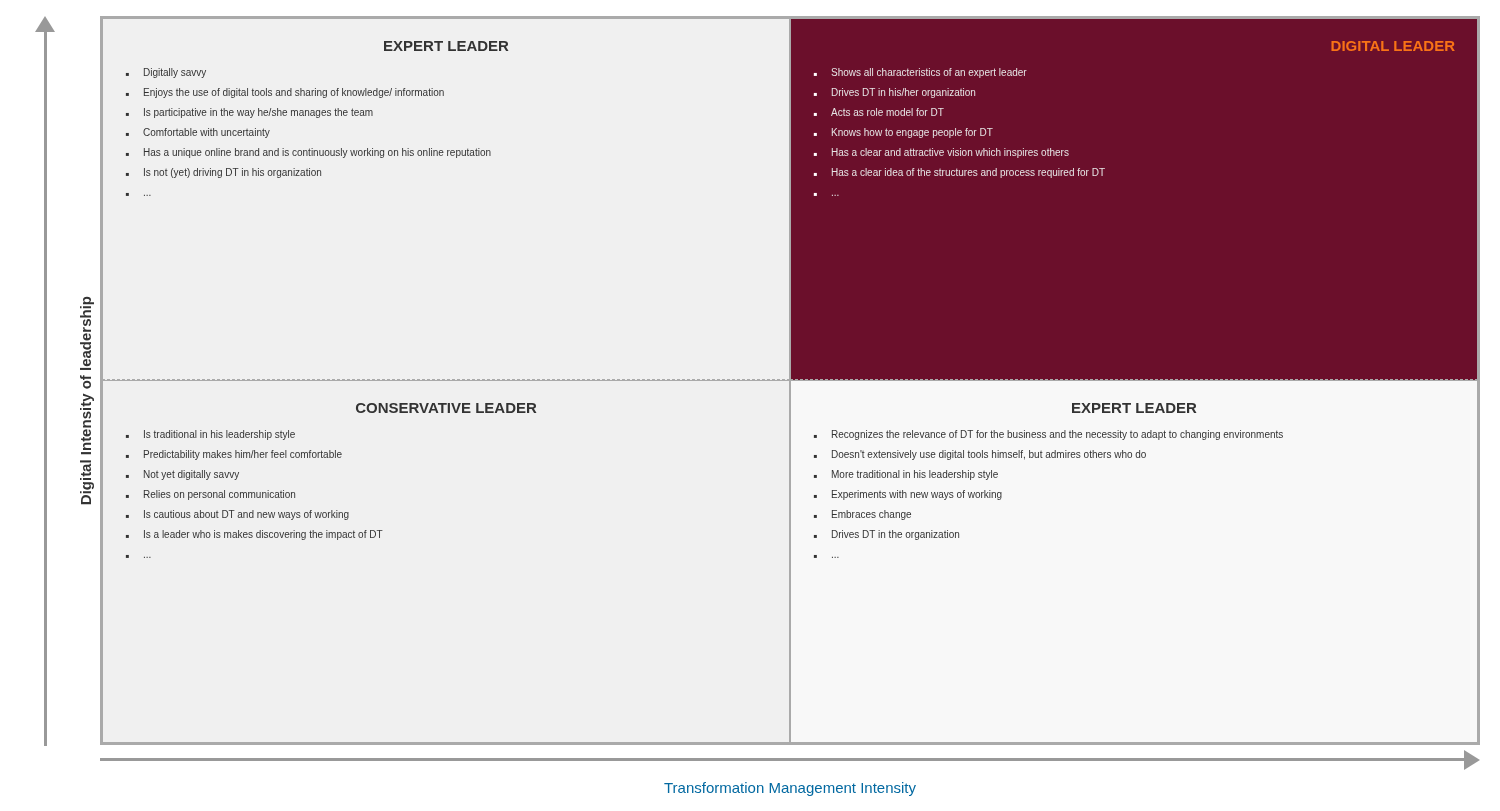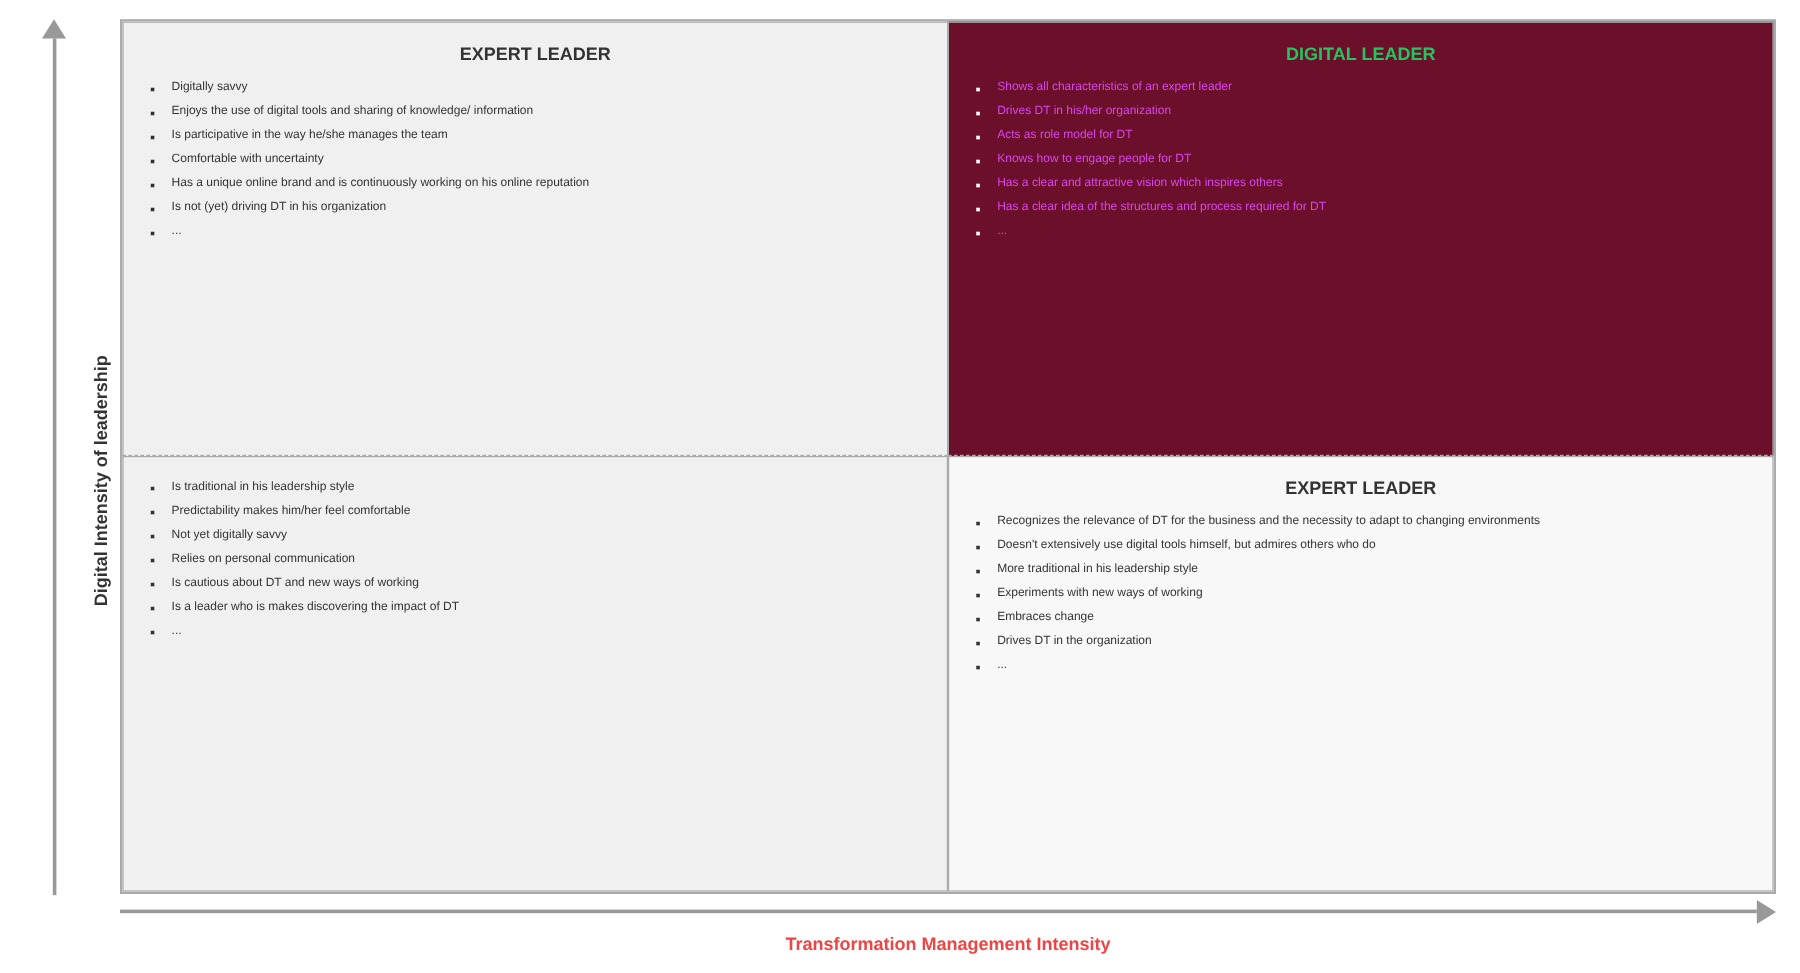--- a/index.html
+++ b/index.html
@@ -104,24 +104,25 @@
       left: 0;
       top: 0;
       color: #333;
       font-size: 12px;
     }
     
     .quadrant-digital {
       background-color: #6b0f2b;
     }
     .quadrant-digital .quadrant-title {
-      color: #22c55e;
+      color: #f97316;
+      text-align: right;
     }
     .quadrant-digital ul li {
-      color: #d946ef;
+      color: #e5e5e5;
     }
     .quadrant-digital ul li::before {
       color: #fff;
     }
     
     .quadrant-expert {
       background-color: #f0f0f0;
     }
     
     .quadrant-conservative {
@@ -148,22 +149,22 @@
       width: 0;
       height: 0;
       border-top: 10px solid transparent;
       border-bottom: 10px solid transparent;
       border-left: 16px solid #999;
     }
     .x-axis-label {
       width: 100%;
       text-align: center;
       font-size: 15px;
-      font-weight: bold;
-      color: #ef4444;
+      font-weight: normal;
+      color: #0369a1;
       margin-top: 4px;
     }
     .x-axis-wrapper {
       display: flex;
       flex-direction: column;
       padding-right: 0;
     }
     .quadrant-top-left {
       border-right: 1px solid #aaa;
       border-bottom: 1px dashed #aaa;
@@ -213,20 +214,21 @@
               <li>Drives DT in his/her organization</li>
               <li>Acts as role model for DT</li>
               <li>Knows how to engage people for DT</li>
               <li>Has a clear and attractive vision which inspires others</li>
               <li>Has a clear idea of the structures and process required for DT</li>
               <li>...</li>
             </ul>
         </div>
 
         <div class="quadrant quadrant-conservative quadrant-bottom-left">
+          <div class="quadrant-title">CONSERVATIVE LEADER</div>
           <ul>
           <li>Is traditional in his leadership style</li>
               <li>Predictability makes him/her feel comfortable</li>
               <li>Not yet digitally savvy</li>
               <li>Relies on personal communication</li>
               <li>Is cautious about DT and new ways of working</li>
               <li>Is a leader who is makes discovering the impact of DT</li>
               <li>...</li>
             </ul>
         </div>

